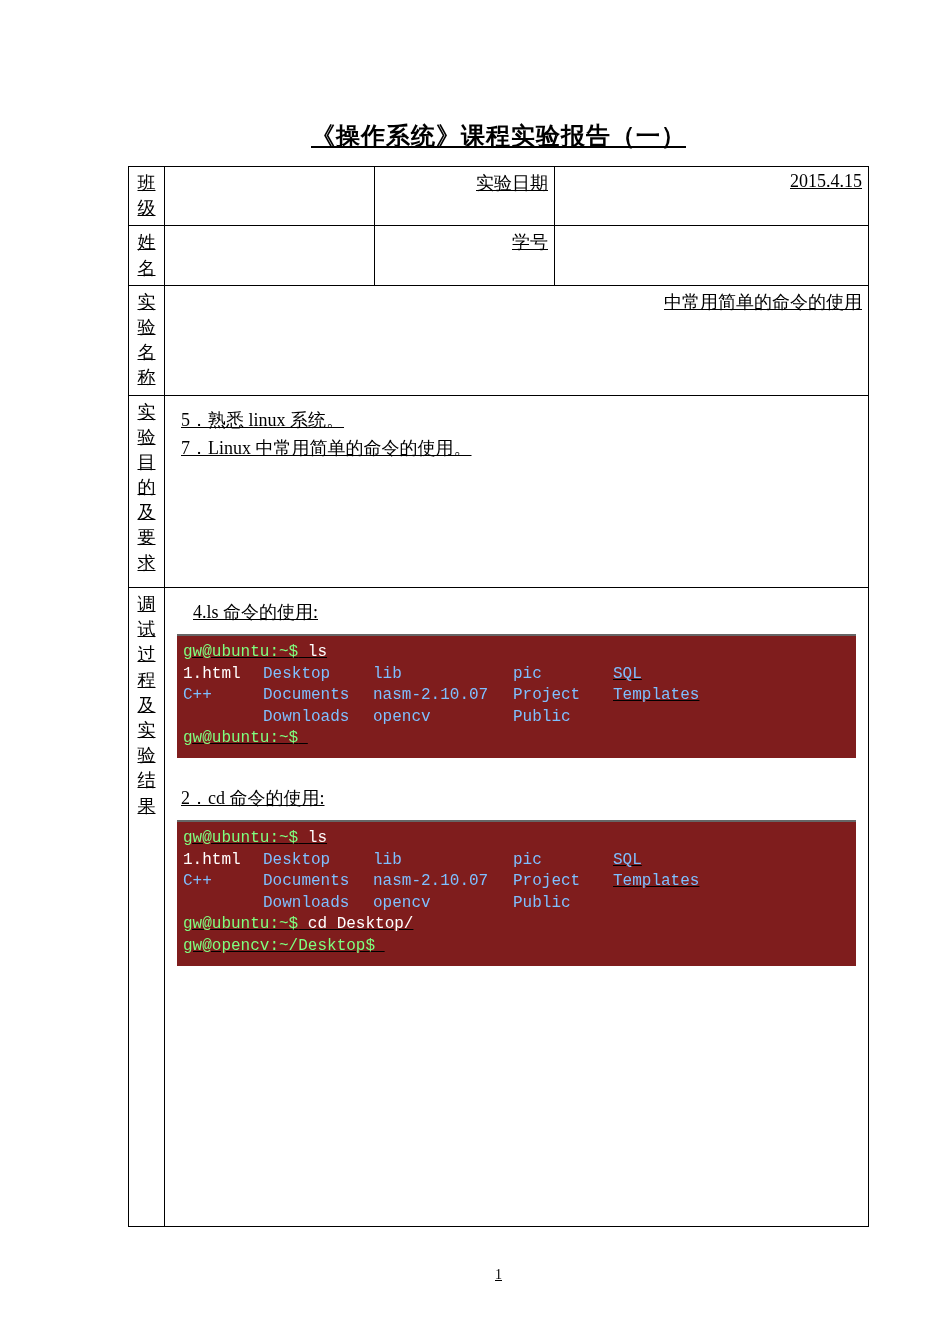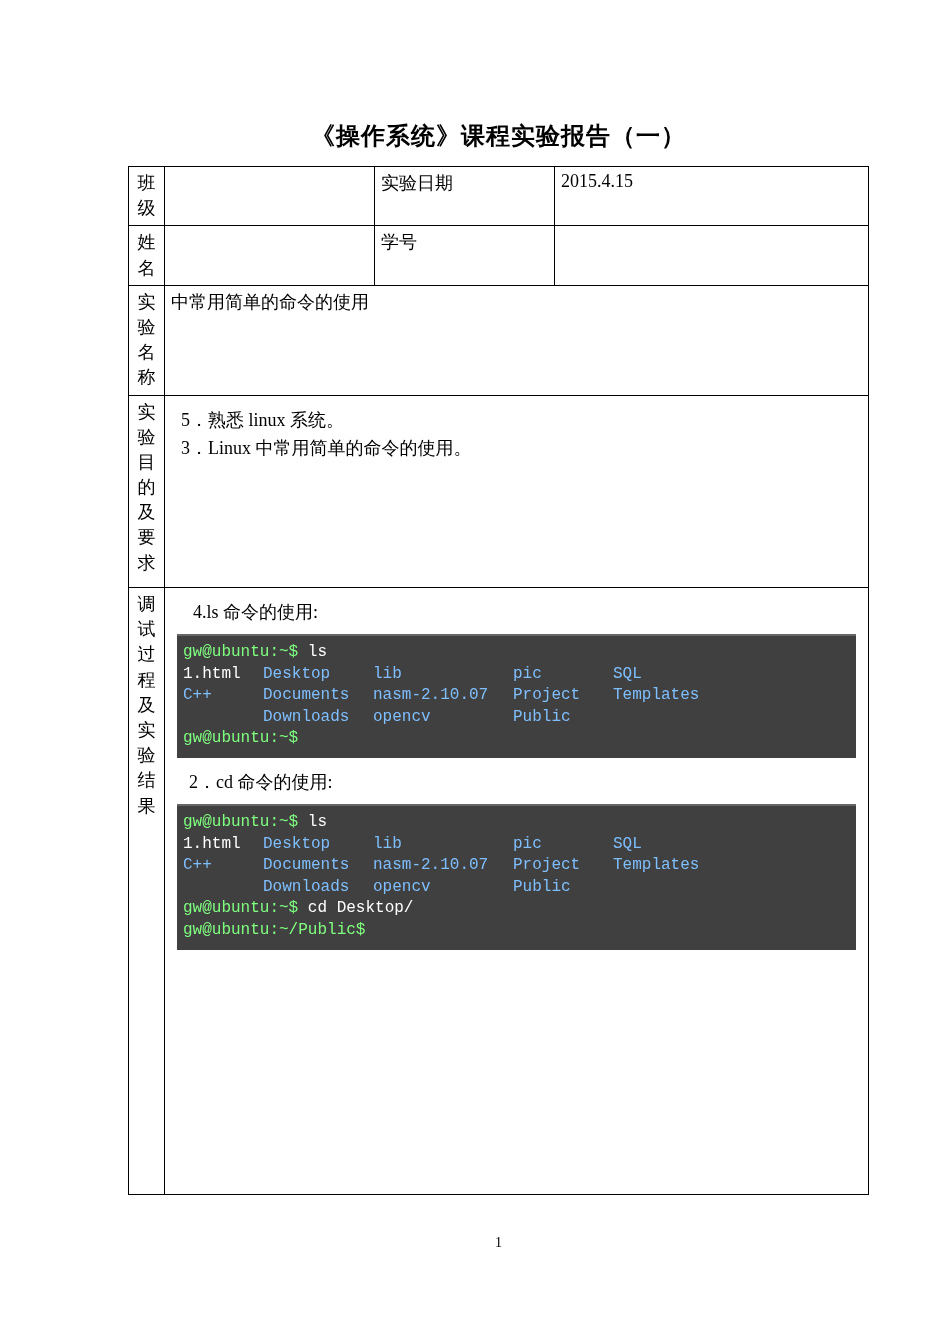--- a/index.html
+++ b/index.html
@@ -7,20 +7,21 @@
       padding: 0;
       background: #fff;
       font-family: "SimSun", "宋体", serif;
       font-size: 18px;
       color: #000;
       width: 945px;
     }
     .page {
       padding: 120px 76px 40px 128px;
       box-sizing: border-box;
+      text-decoration: underline;
     }
     h1.title {
       text-align: center;
       font-weight: bold;
       font-size: 24px;
       margin: 0 0 14px 0;
       letter-spacing: 1px;
     }
     table.report {
       border-collapse: collapse;
@@ -34,37 +35,37 @@
       font-size: 18px;
     }
     .label-cell {
       width: 32px;
       text-align: center;
       vertical-align: middle;
       line-height: 1.4;
       padding: 4px 2px;
     }
     .mid-cell {
-      text-align: left;
+      text-align: right;
       vertical-align: middle;
     }
     .purpose-content {
       padding: 6px 10px 120px 10px;
       line-height: 1.6;
     }
     .debug-content {
       padding: 6px 4px 230px 4px;
     }
     .term {
-      background: #404040;
+      background: #7f1d1d;
       color: #fff;
       font-family: "Courier New", monospace;
       font-size: 16px;
       padding: 6px 6px 8px 6px;
-      margin: 6px 2px 10px 2px;
+      margin: 6px 2px 26px 2px;
       line-height: 1.35;
       white-space: pre;
       border-top: 2px solid #666;
     }
     .term .prompt-user { color: #7fff7f; }
     .term .cmd { color: #fff; }
     .term .dir { color: #7fbfff; }
     .term .file { color: #fff; }
     .term .exe { color: #7fff7f; }
     .pagenum {
@@ -72,21 +73,20 @@
       font-size: 14px;
       margin-top: 40px;
     }
     .section-lead {
       padding: 2px 0 4px 18px;
       font-family: "SimSun", serif;
     }
     .section-lead2 {
       padding: 2px 0 4px 6px;
       font-family: "SimSun", serif;
-      margin-left: 8px;
     }
   </style>
 </head>
 <body>
 
 <div class="page">
   <h1 class="title">《操作系统》课程实验报告（一）</h1>
 
   <table class="report">
     <colgroup>
@@ -114,21 +114,21 @@
     <tr>
       <td class="label-cell" style="height:88px"><span>实<br>验<br>名<br>称</span></td>
       <td class="mid-cell" colspan="3">中常用简单的命令的使用</td>
     </tr>
 
     <tr>
       <td class="label-cell"><span>实<br>验<br>目<br>的<br>及<br>要<br>求</span></td>
       <td colspan="3">
         <div class="purpose-content">
           <div>5．熟悉 linux 系统。</div>
-          <div>3．Linux 中常用简单的命令的使用。</div>
+          <div>7．Linux 中常用简单的命令的使用。</div>
         </div>
       </td>
     </tr>
 
     <tr>
       <td class="label-cell"><span>调<br>试<br>过<br>程<br>及<br>实<br>验<br>结<br>果</span></td>
       <td colspan="3">
         <div class="debug-content">
 
           <div class="section-lead">4.ls  命令的使用:</div>
@@ -140,21 +140,21 @@
 <span class="prompt-user">gw@ubuntu:~$</span><span class="cmd"> </span>
 </div>
 
           <div class="section-lead2">2．cd   命令的使用:</div>
 
           <div class="term"><span class="prompt-user">gw@ubuntu:~$</span><span class="cmd"> ls</span>
 <span class="file" style="display:inline-block;width:80px">1.html</span><span class="dir" style="display:inline-block;width:110px">Desktop</span><span class="dir" style="display:inline-block;width:140px">lib</span><span class="dir" style="display:inline-block;width:100px">pic</span><span class="dir">SQL</span>
 <span class="dir" style="display:inline-block;width:80px">C++</span><span class="dir" style="display:inline-block;width:110px">Documents</span><span class="dir" style="display:inline-block;width:140px">nasm-2.10.07</span><span class="dir" style="display:inline-block;width:100px">Project</span><span class="dir">Templates</span>
 <span class="exe" style="display:inline-block;width:80px;background:#0a4;"></span><span class="dir" style="display:inline-block;width:110px">Downloads</span><span class="dir" style="display:inline-block;width:140px">opencv</span><span class="dir" style="display:inline-block;width:100px">Public</span><span class="dir"></span>
 <span class="prompt-user">gw@ubuntu:~$</span><span class="cmd"> cd Desktop/</span>
-<span class="prompt-user">gw@ubuntu:~/Public$</span><span class="cmd"> </span>
+<span class="prompt-user">gw@opencv:~/Desktop$</span><span class="cmd"> </span>
 </div>
 
         </div>
       </td>
     </tr>
 
   </tbody>
     </table>
 
   <div class="pagenum">1</div>

